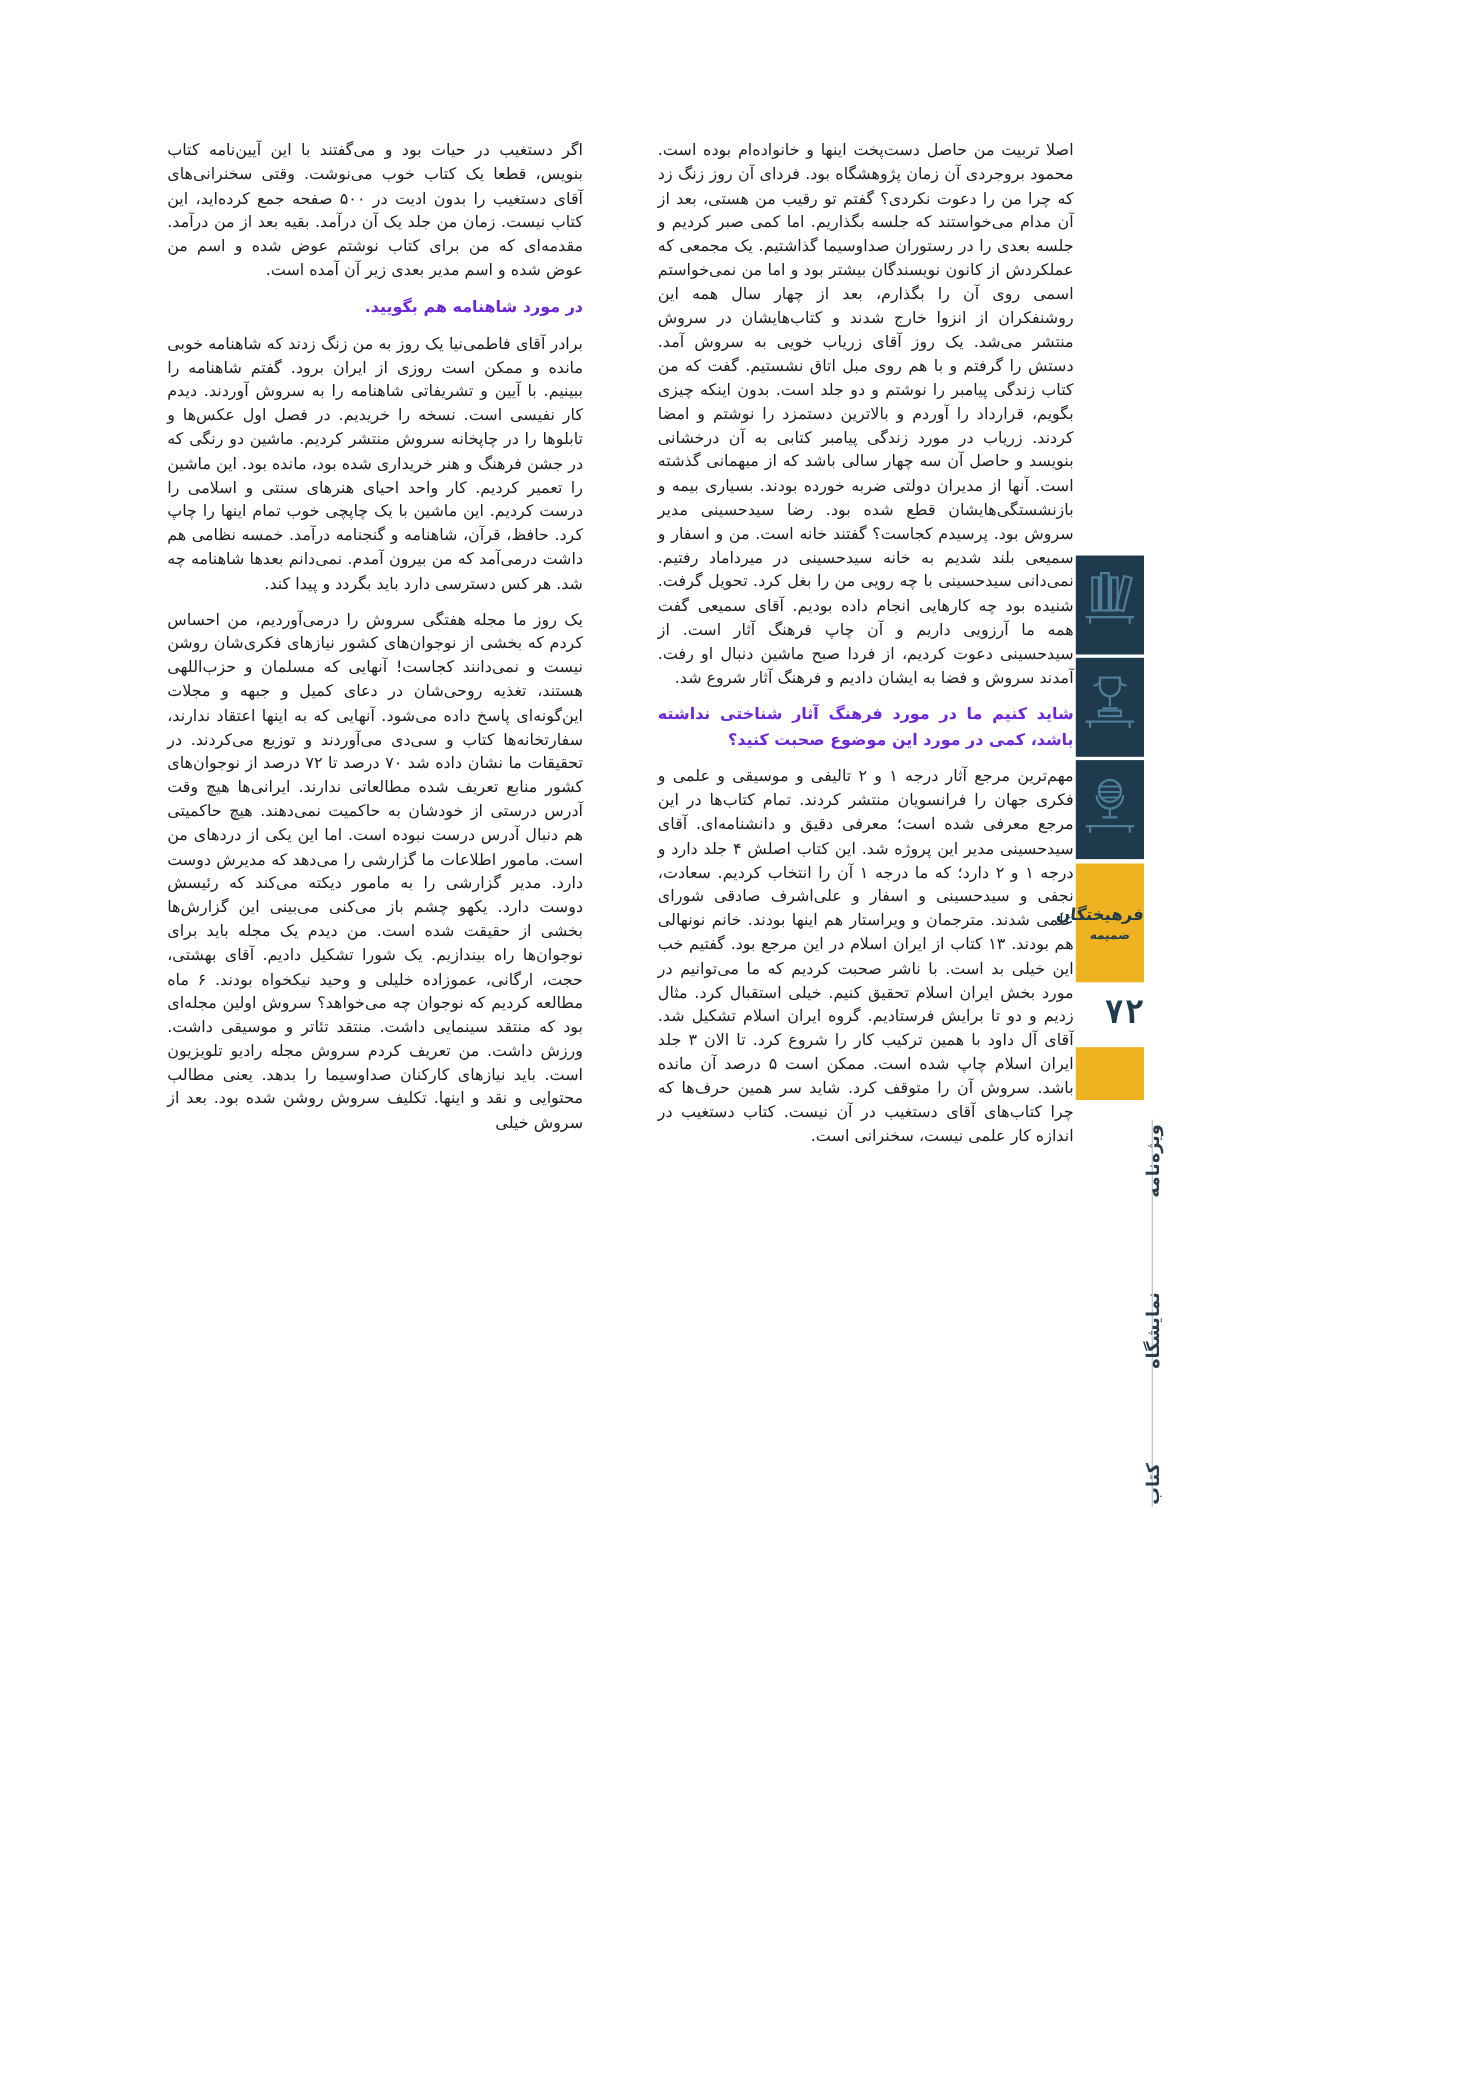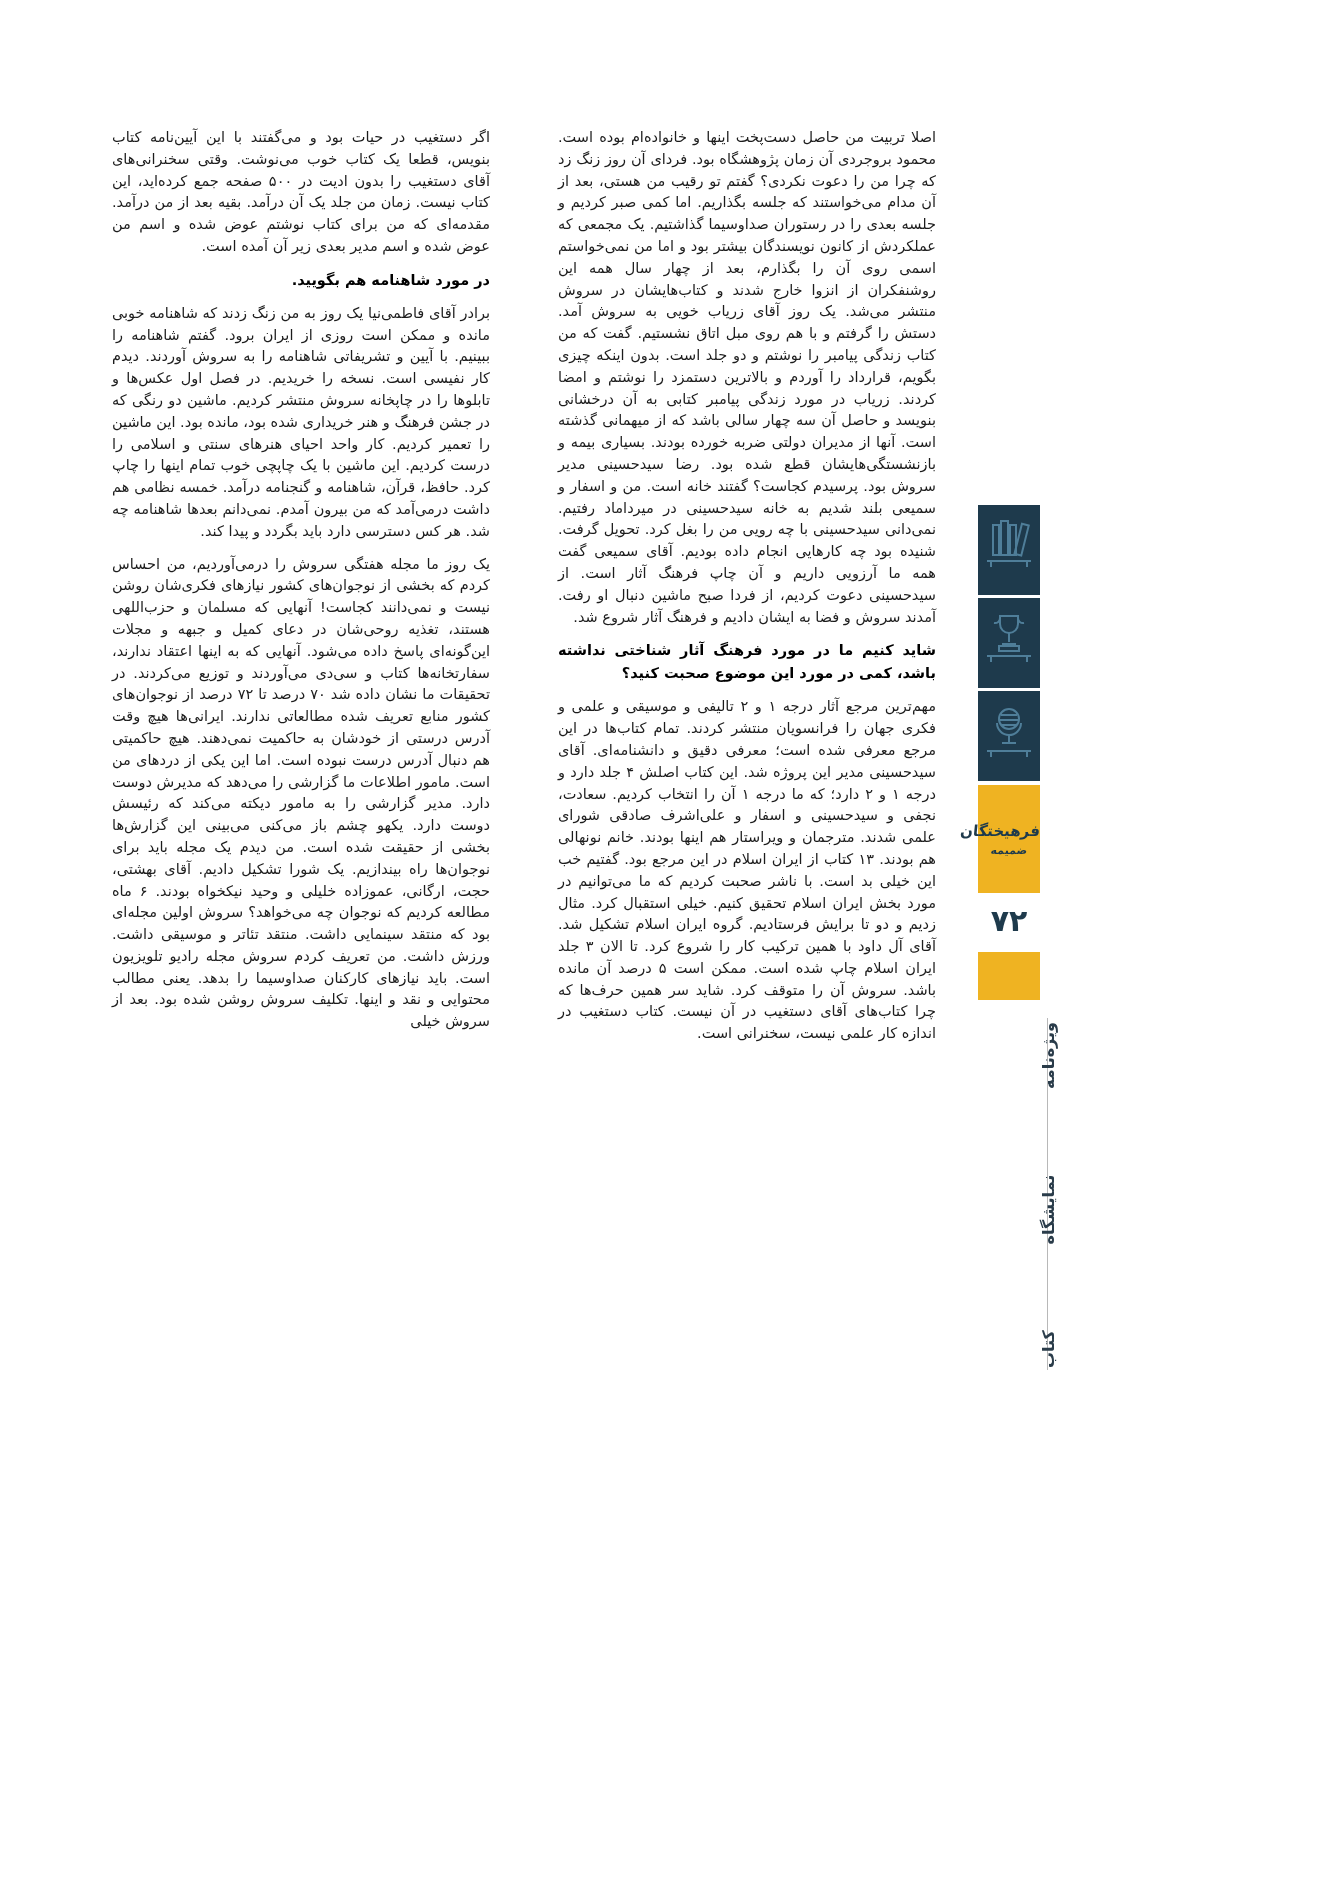--- a/index.html
+++ b/index.html
@@ -18,26 +18,27 @@
     position: absolute;
     top: 127px;
     width: 378px;
     direction: rtl;
     text-align: justify;
     text-justify: inter-word;
     font-size: 14.5px;
     line-height: 21.8px;
     color: #1c1c1c;
     font-family: "DejaVu Sans", sans-serif;
+    margin-left: 40px;
   }
   .col-right { left: 558px; }
   .col-left  { left: 112px; }
   .col p { margin: 0 0 11px 0; }
   .q-heading {
-    color: #000000;
+    color: #6d28d9;
     font-weight: bold;
     margin: 15px 0 11px 0;
     line-height: 23px;
   }
   
   .icon-panel {
     position: absolute;
     left: 978px;
     width: 62px;
     height: 90px;
@@ -71,25 +72,25 @@
   .brand-subtitle {
     font-weight: 900;
     font-size: 11px;
     transform: skewX(-6deg);
   }
   .page-number {
     position: absolute;
     left: 978px;
     top: 903px;
     width: 62px;
-    text-align: center;
     font-size: 30px;
     font-weight: bold;
     color: #1e3a4c;
     direction: rtl;
+    font-family: Liberation Mono, monospace;
   }
   .yellow-tab {
     position: absolute;
     left: 978px;
     top: 952px;
     width: 62px;
     height: 48px;
     background: #efb322;
   }
   .edge-rule {

